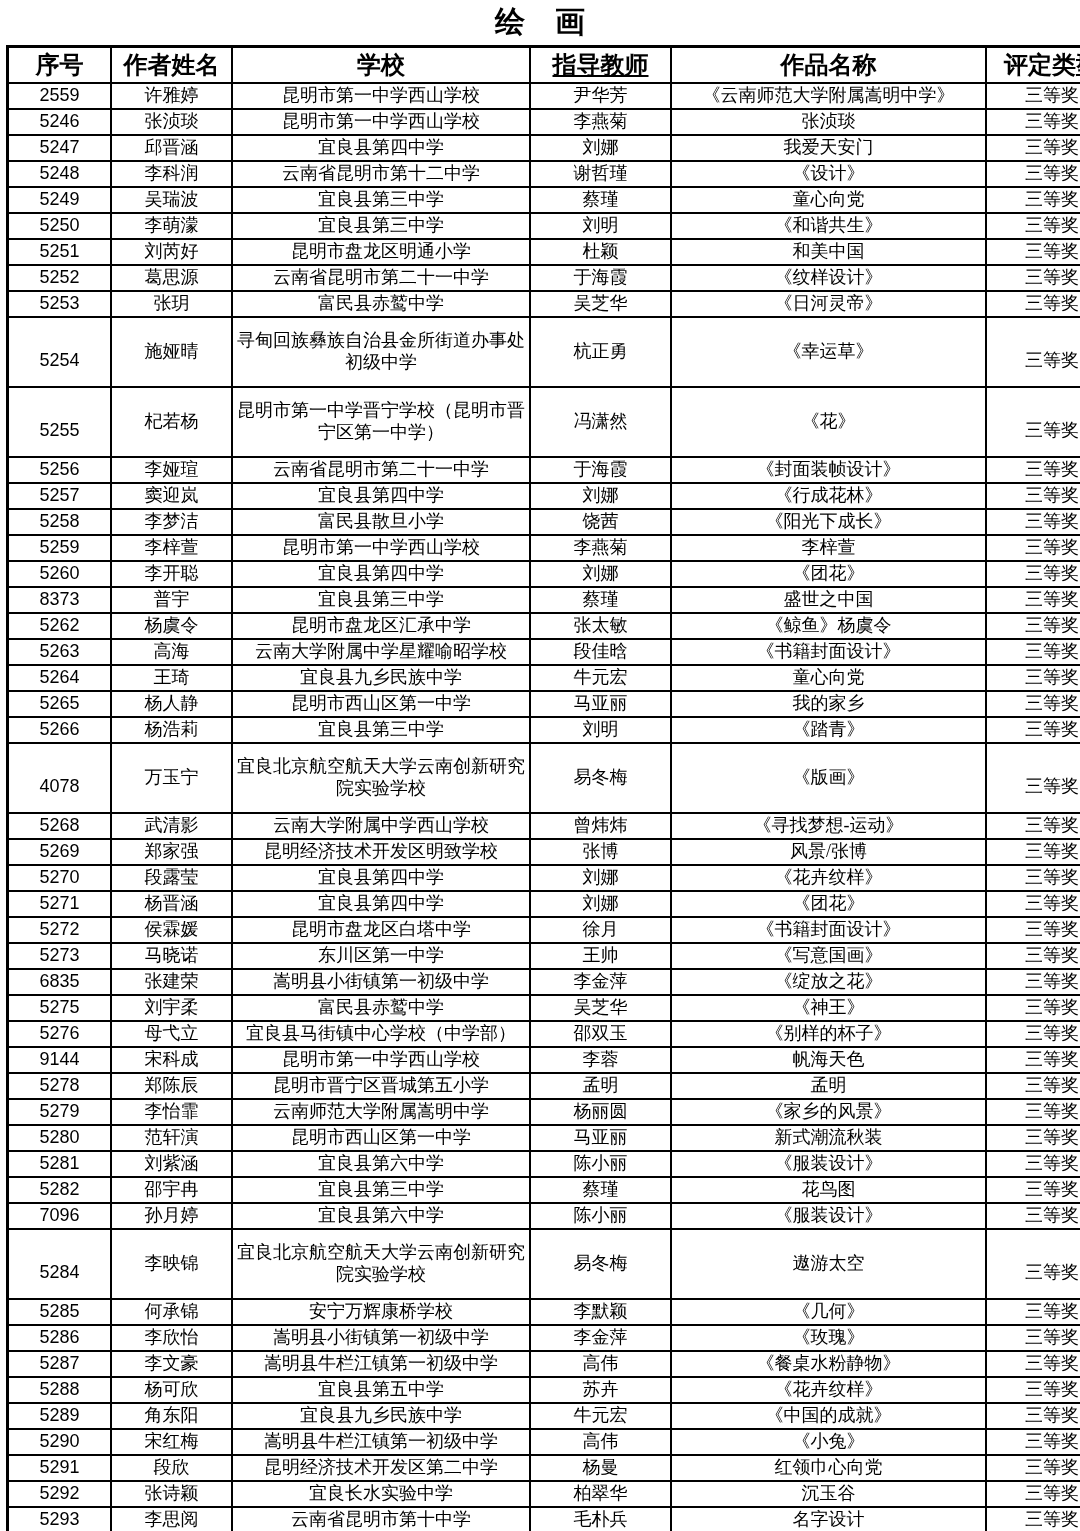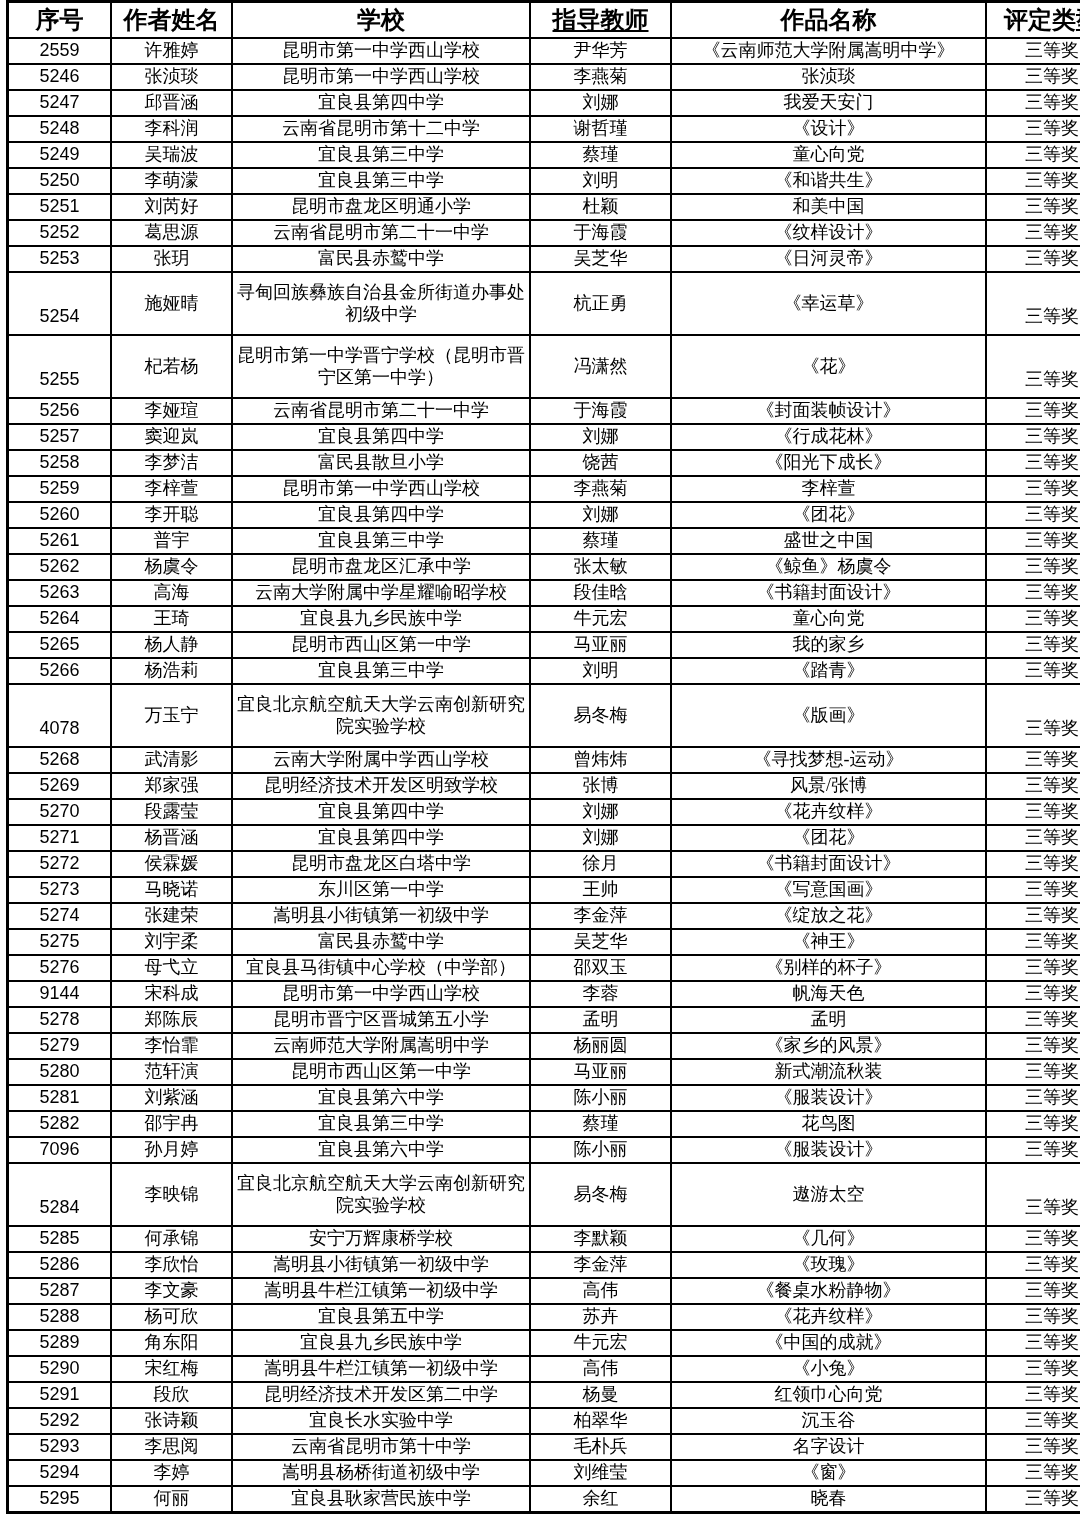--- a/index.html
+++ b/index.html
@@ -54,27 +54,28 @@
   th.col-school { width: 290px; }
   th.col-id { width: 95px; }
   th.col-author { width: 113px; }
   th.col-teacher { width: 133px; text-decoration: underline; }
   th.col-work { width: 307px; }
   th.col-award { width: 124px; }
   tr.tall td { height: 54px; }
   tr.tall td.col-award,
   tr.tall td.col-id {
     vertical-align: bottom;
-    padding-bottom: 7px;
+    padding-bottom: 14px;
   }
 </style>
 </head>
 <body>
 
 <div class="page">
+  <div class="doc-title">绘　画</div>
 
   <table class="awards">
     <thead>
       <tr>
         <th class="col-id">序号</th>
         <th class="col-author">作者姓名</th>
         <th class="col-school">学校</th>
         <th class="col-teacher">指导教师</th>
         <th class="col-work">作品名称</th>
         <th class="col-award">评定类型</th>
@@ -203,21 +204,21 @@
   </tr>
         <tr>
     <td class="col-id">5260</td>
     <td class="col-author">李开聪</td>
     <td class="col-school">宜良县第四中学</td>
     <td class="col-teacher">刘娜</td>
     <td class="col-work">《团花》</td>
     <td class="col-award">三等奖</td>
   </tr>
         <tr>
-    <td class="col-id">5261</td>
+    <td class="col-id">8373</td>
     <td class="col-author">普宇</td>
     <td class="col-school">宜良县第三中学</td>
     <td class="col-teacher">蔡瑾</td>
     <td class="col-work">盛世之中国</td>
     <td class="col-award">三等奖</td>
   </tr>
         <tr>
     <td class="col-id">5262</td>
     <td class="col-author">杨虞令</td>
     <td class="col-school">昆明市盘龙区汇承中学</td>
@@ -307,21 +308,21 @@
   </tr>
         <tr>
     <td class="col-id">5273</td>
     <td class="col-author">马晓诺</td>
     <td class="col-school">东川区第一中学</td>
     <td class="col-teacher">王帅</td>
     <td class="col-work">《写意国画》</td>
     <td class="col-award">三等奖</td>
   </tr>
         <tr>
-    <td class="col-id">5274</td>
+    <td class="col-id">6835</td>
     <td class="col-author">张建荣</td>
     <td class="col-school">嵩明县小街镇第一初级中学</td>
     <td class="col-teacher">李金萍</td>
     <td class="col-work">《绽放之花》</td>
     <td class="col-award">三等奖</td>
   </tr>
         <tr>
     <td class="col-id">5275</td>
     <td class="col-author">刘宇柔</td>
     <td class="col-school">富民县赤鹫中学</td>

